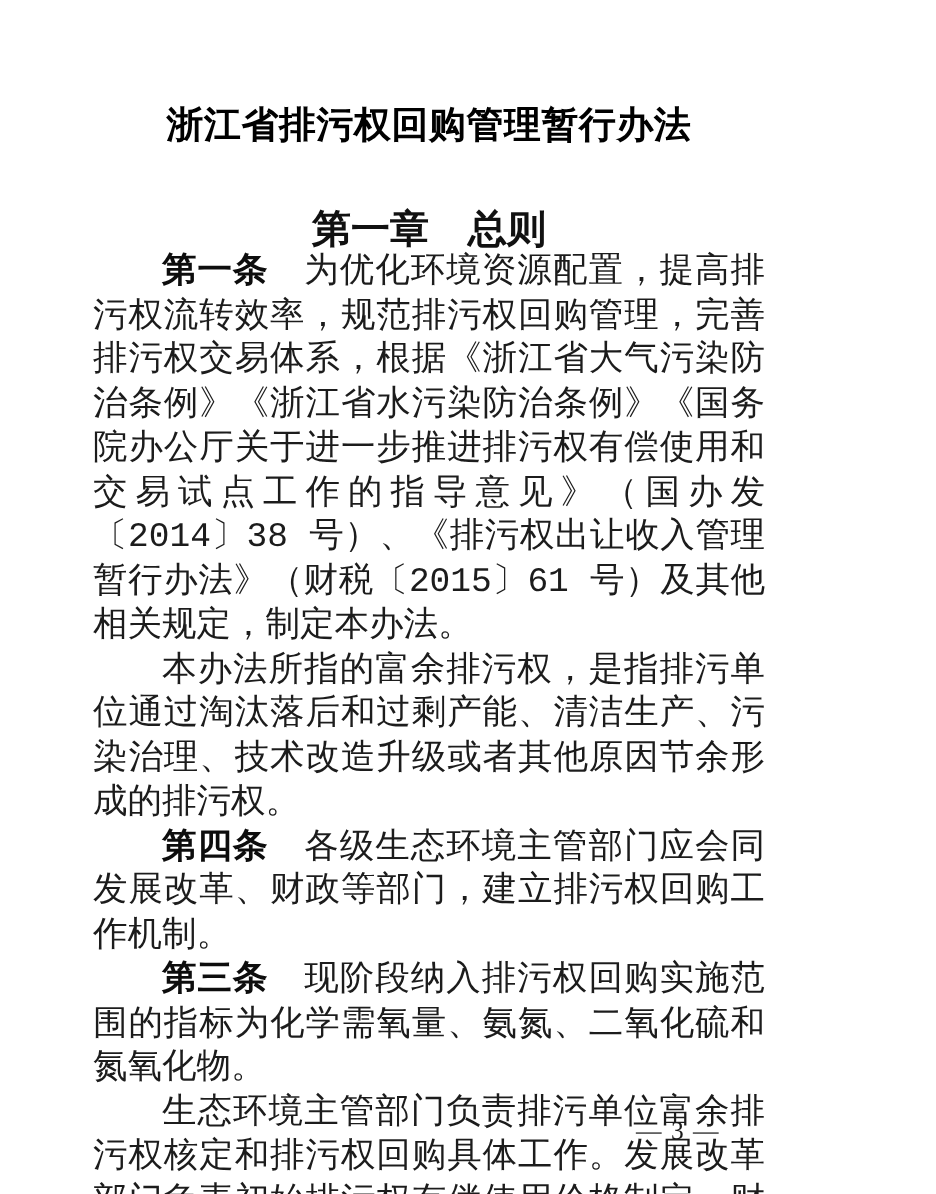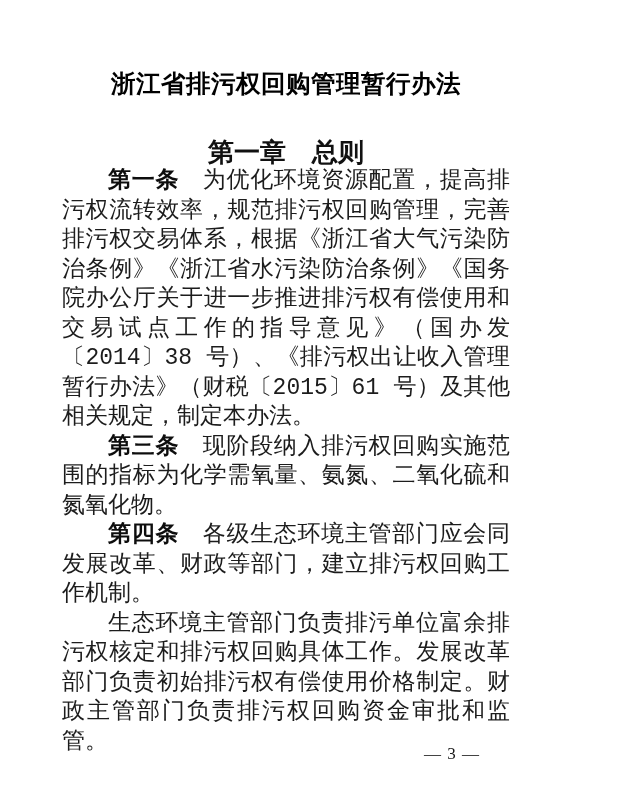--- a/index.html
+++ b/index.html
@@ -75,24 +75,25 @@
 
   <h1 class="doc-title">浙江省排污权回购管理暂行办法</h1>
 
   <h2 class="chapter-heading">第一章　总则</h2>
 
   <div class="doc-body">
 
     <p><span class="article-label">第一条</span><span>为优化环境资源配置，提高排污权流转效率，规范排污权回购管理，完善排污权交易体系，根据《浙江省大气污染防治条例》《浙江省水污染防治条例》《国务院办公厅关于进一步推进排污权有偿使用和交易试点工作的指导意见》（国办发〔2014〕38 号）、《排污权出让收入管理暂行办法》（财税〔2015〕61 号）及其他相关规定，制定本办法。</span></p>
 
 
+    <p><span class="article-label"></span><span>本办法所指的富余排污权，是指排污单位通过淘汰落后和过剩产能、清洁生产、污染治理、技术改造升级或者其他原因节余形成的排污权。</span></p>
+
+    <p><span class="article-label">第四条</span><span>各级生态环境主管部门应会同发展改革、财政等部门，建立排污权回购工作机制。</span></p>
 
     <p><span class="article-label">第三条</span><span>现阶段纳入排污权回购实施范围的指标为化学需氧量、氨氮、二氧化硫和氮氧化物。</span></p>
-
-    <p><span class="article-label">第四条</span><span>各级生态环境主管部门应会同发展改革、财政等部门，建立排污权回购工作机制。</span></p>
 
     <p><span class="article-label"></span><span>生态环境主管部门负责排污单位富余排污权核定和排污权回购具体工作。发展改革部门负责初始排污权有偿使用价格制定。财政主管部门负责排污权回购资金审批和监管。</span></p>
 
   </div>
 
   <div class="page-number">— 3 —</div>
 
 </div>
 
 </body></html>

